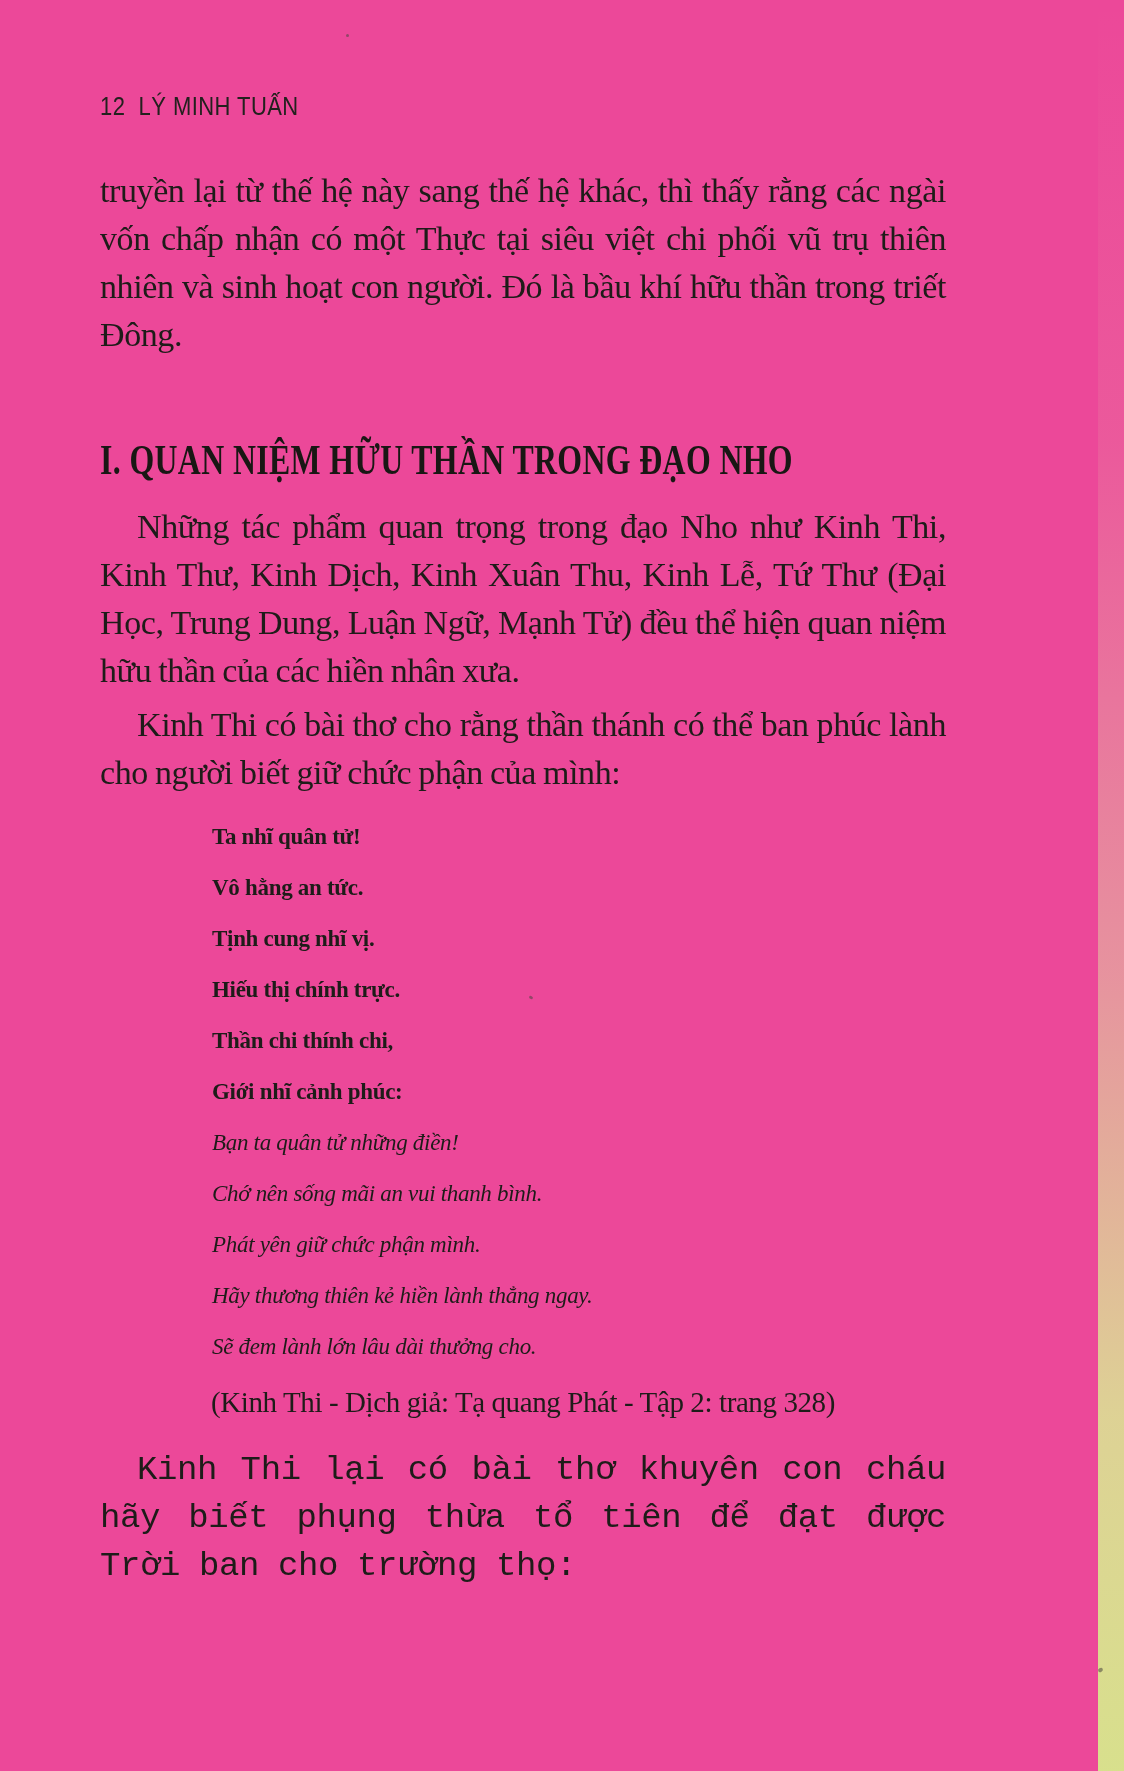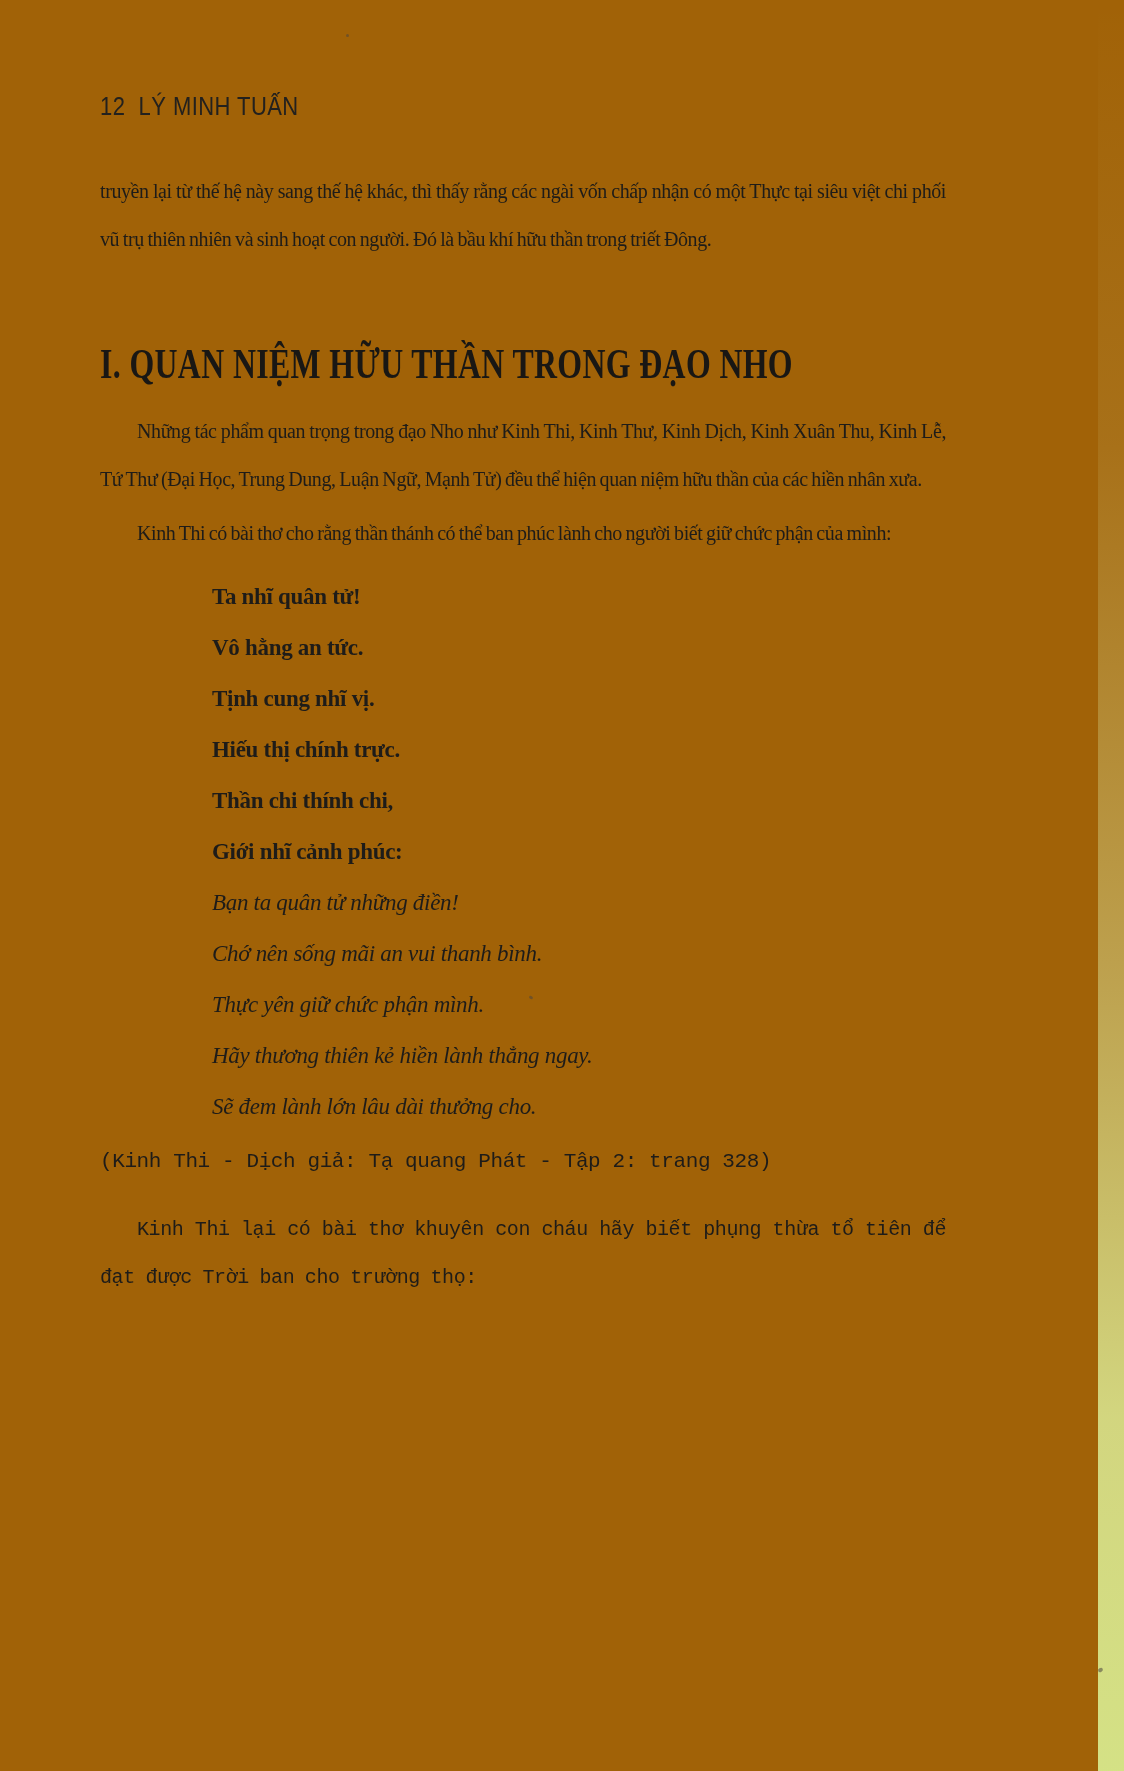--- a/index.html
+++ b/index.html
@@ -5,21 +5,21 @@
   html, body {
     margin: 0;
     padding: 0;
     background: #e8e8e8;
   }
   .page {
     position: relative;
     width: 1124px;
     height: 1771px;
     margin: 0 auto;
-    background: #a16207;
+    background: #ec4899;
     overflow: hidden;
     color: #1e1c19;
     font-family: "Liberation Serif", "DejaVu Serif", serif;
   }
   
   .scan-edge {
     position: absolute;
     top: 0;
     right: 0;
     width: 26px;
@@ -59,21 +59,21 @@
     font-size: 25px;
     letter-spacing: 0.5px;
     color: #23211e;
     transform: scaleX(0.88);
     transform-origin: left center;
     white-space: nowrap;
   }
 
   .body-par {
     margin: 0;
-    font-size: 20px;
+    font-size: 34px;
     line-height: 48px;
     letter-spacing: -0.4px;
     word-spacing: -1px;
     text-align: justify;
   }
   .body-par.indent { text-indent: 37px; }
 
   .intro-par   { margin-top: 46px; }
 
   .section-heading {
@@ -99,25 +99,24 @@
     letter-spacing: -0.3px;
   }
   .poem-line { white-space: nowrap; }
   .poem-bold  { font-weight: bold; }
   .poem-italic { font-style: italic; }
   .poem-1 { margin-top: 14px; }
   .poem-2 { margin-top: 12px; }
 
   .citation {
     margin: 6px 0 0 0;
-    font-size: 21px;
+    font-size: 29px;
     line-height: 48px;
     letter-spacing: -0.4px;
-    text-align: left;
-    font-family: Liberation Mono, monospace;
+    text-align: center;
   }
 </style>
 </head>
 <body>
 
 <div class="page">
 
   <div class="scan-edge"></div>
   <div class="scan-speck speck-a"></div>
   <div class="scan-speck speck-b"></div>
@@ -143,21 +142,21 @@
       <div class="poem-line">Vô hằng an tức.</div>
       <div class="poem-line">Tịnh cung nhĩ vị.</div>
       <div class="poem-line">Hiếu thị chính trực.</div>
       <div class="poem-line">Thần chi thính chi,</div>
       <div class="poem-line">Giới nhĩ cảnh phúc:</div>
     </div>
 
     <div class="poem poem-italic">
       <div class="poem-line">Bạn ta quân tử những điền!</div>
       <div class="poem-line">Chớ nên sống mãi an vui thanh bình.</div>
-      <div class="poem-line">Thực yên giữ chức phận mình.</div>
+      <div class="poem-line">Phát yên giữ chức phận mình.</div>
       <div class="poem-line">Hãy thương thiên kẻ hiền lành thẳng ngay.</div>
       <div class="poem-line">Sẽ đem lành lớn lâu dài thưởng cho.</div>
     </div>
 
     <p class="citation">(Kinh Thi - Dịch giả: Tạ quang Phát - Tập 2: trang 328)</p>
 
     <p class="body-par indent par-after">Kinh Thi lại có bài thơ khuyên con cháu hãy biết phụng thừa tổ tiên để đạt được Trời ban cho trường thọ:</p>
 
 
   </div>

